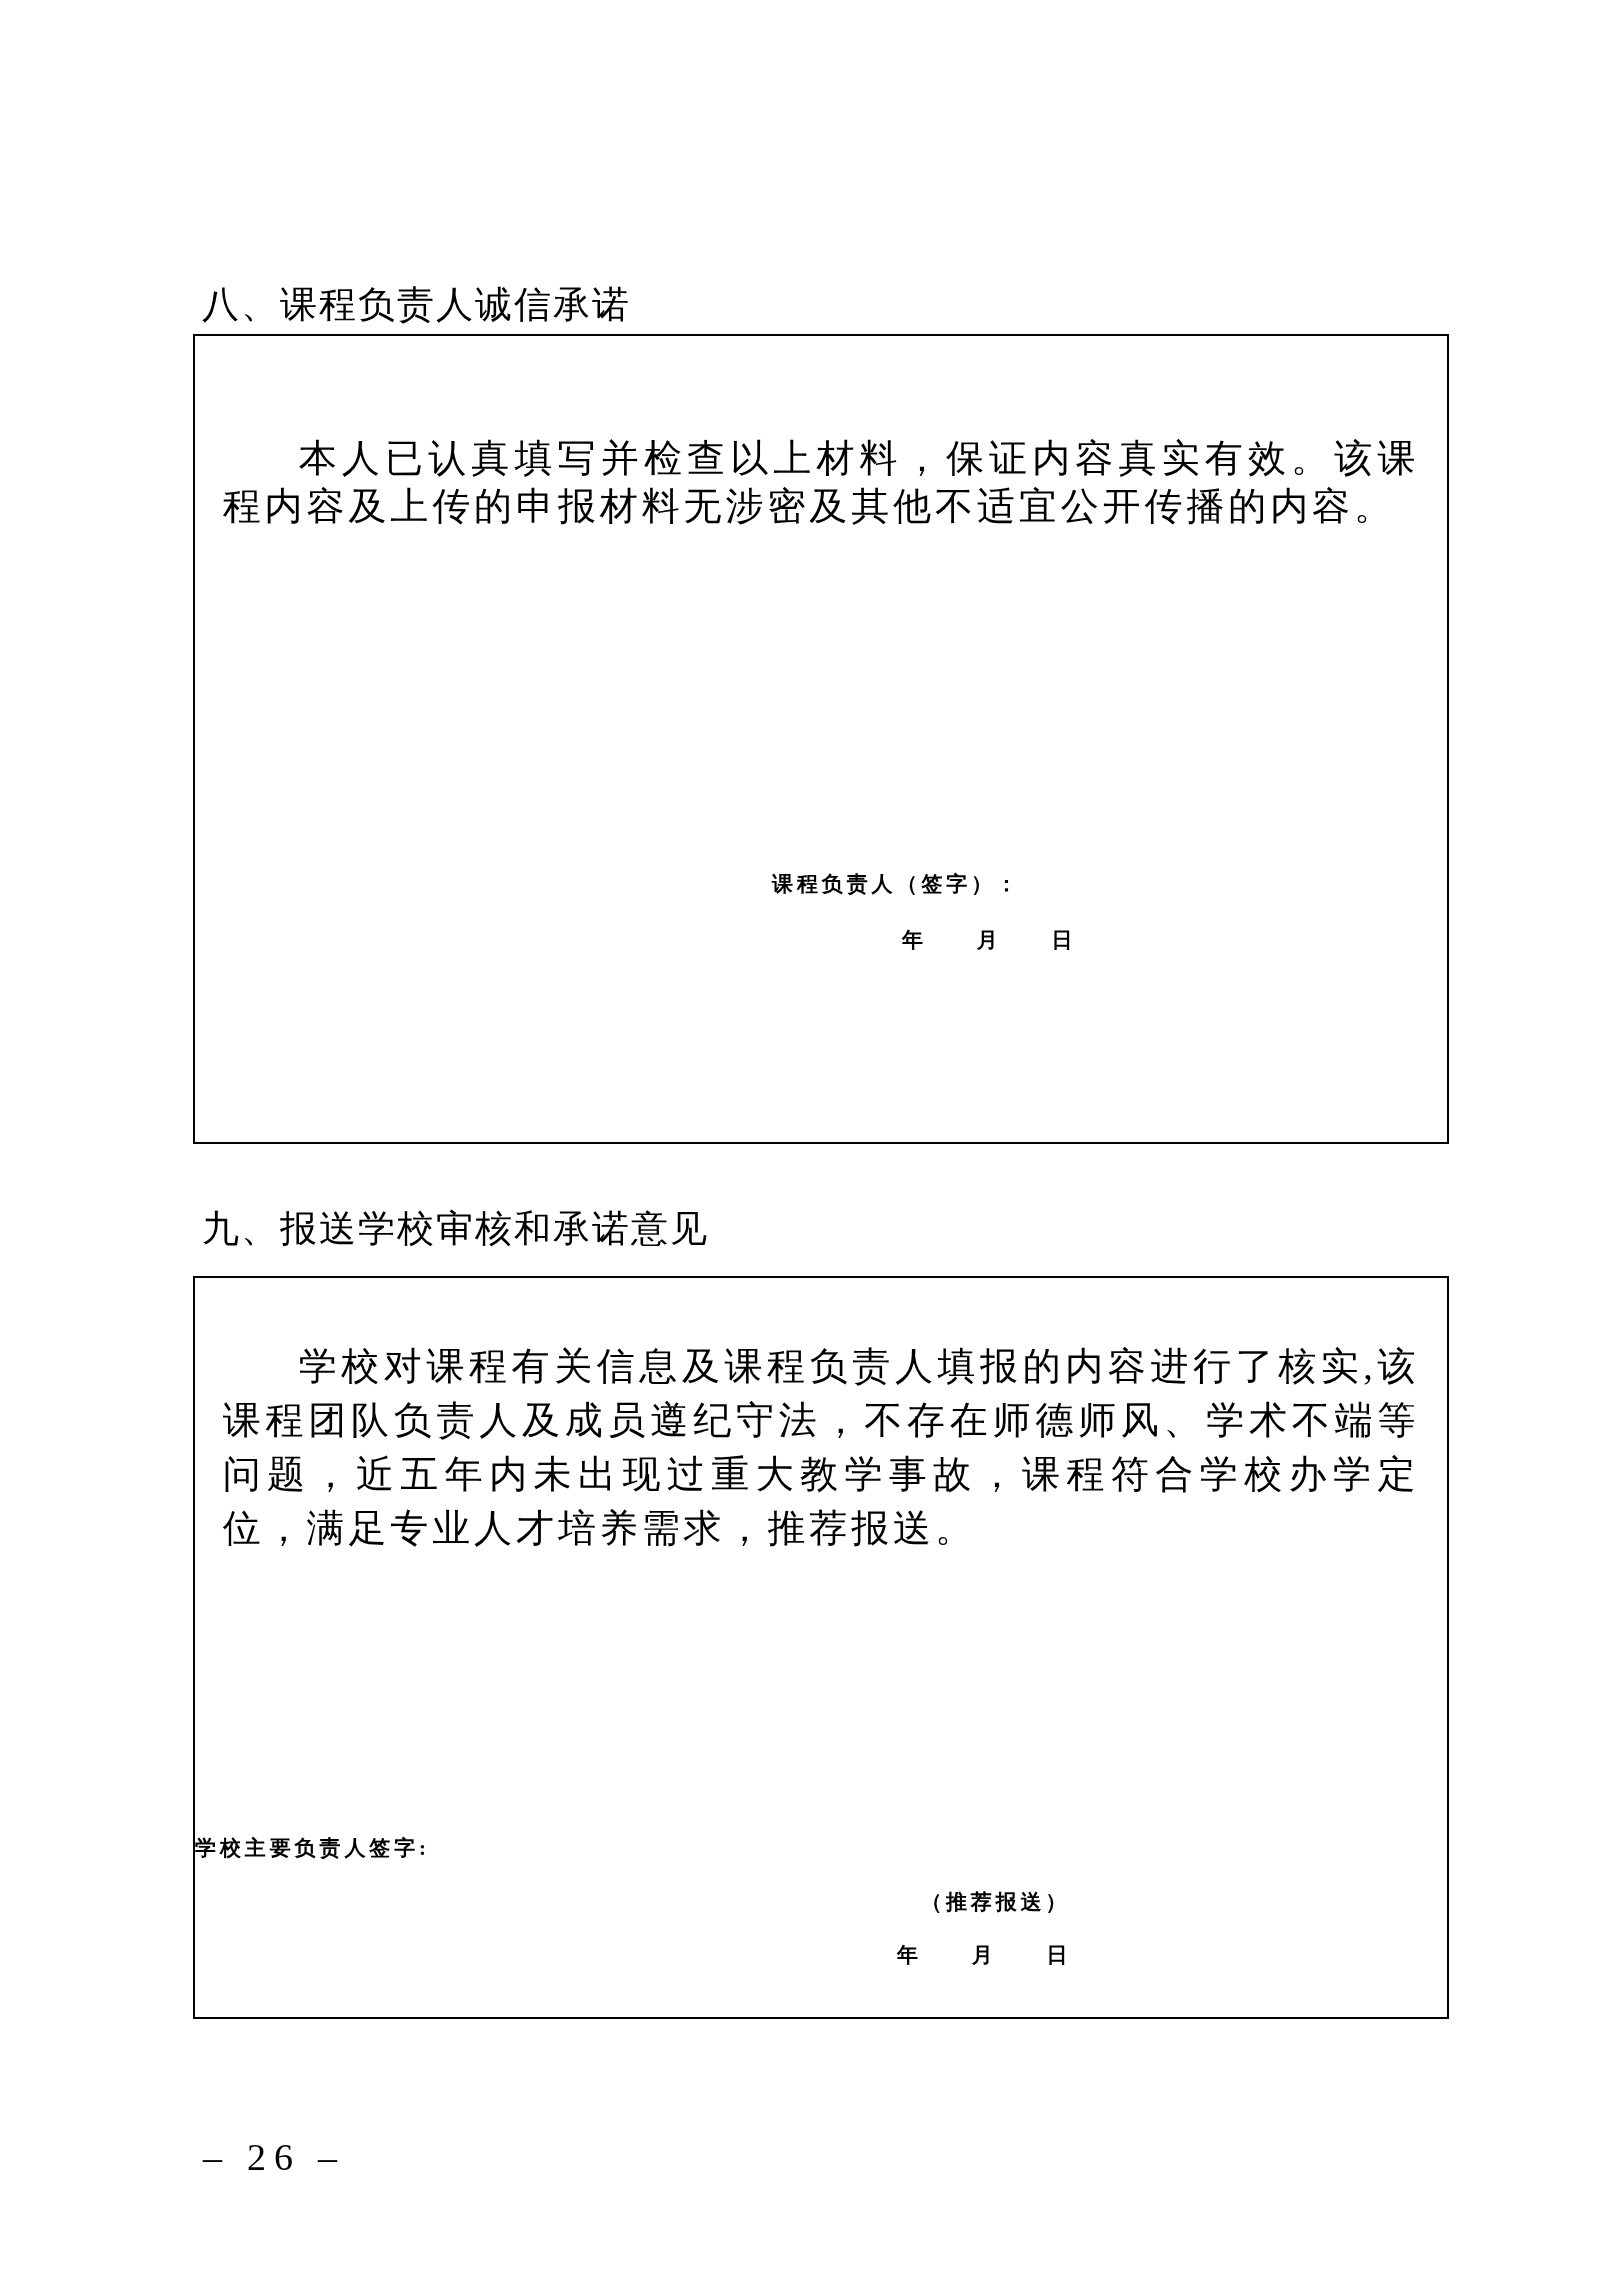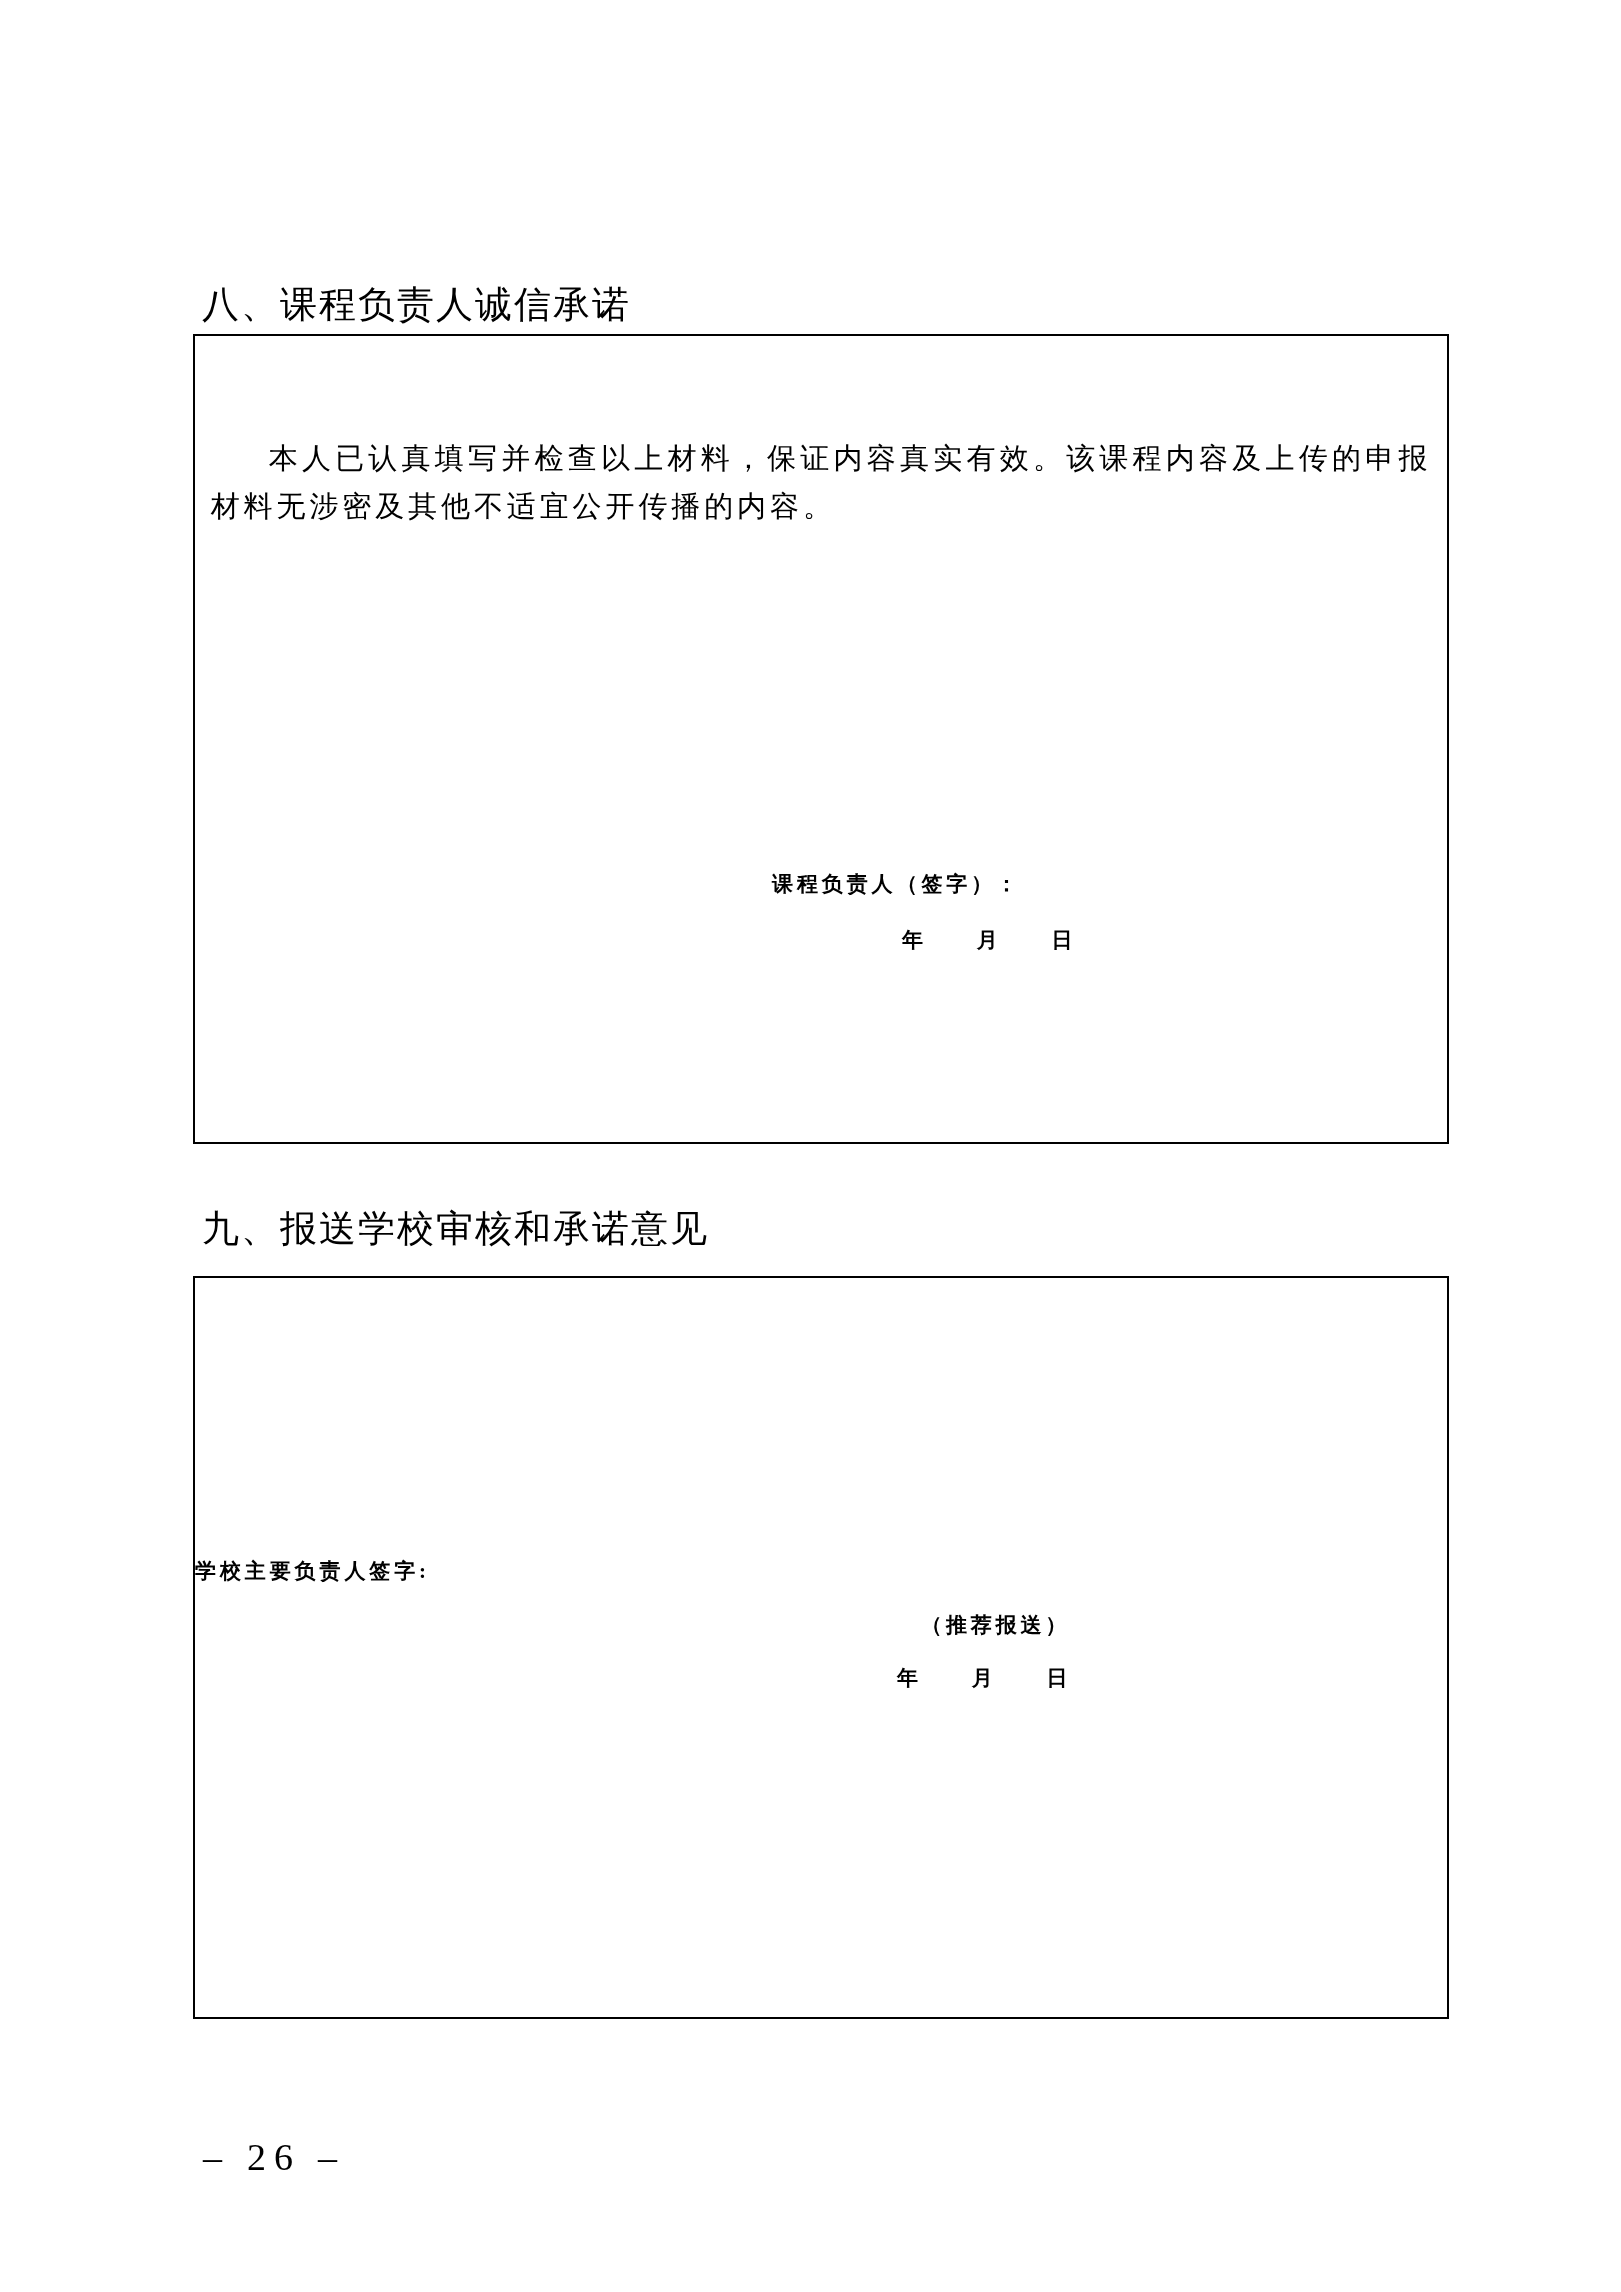--- a/index.html
+++ b/index.html
@@ -34,23 +34,23 @@
     position: absolute;
     left: 193px;
     width: 1256px;
     border: 2px solid #000000;
     box-sizing: border-box;
     background: #ffffff;
   }
   .box8 { top: 334px;  height: 810px; }
   .box9 { top: 1276px; height: 743px; }
   .body-para {
-    margin: 0;
+    margin: 12px;
     padding: 0 15.7px;
-    font-size: 29px;
+    font-size: 38px;
     letter-spacing: 3.9px;
     text-indent: 2em;
     text-align: justify;
     text-justify: inter-ideograph;
     color: #000000;
   }
   .box8 .body-para { margin-top: 98px; line-height: 48px; }
   .box9 .body-para { margin-top: 61px;  line-height: 54px; }
   .sig-block {
     font-size: 21px;
@@ -91,20 +91,21 @@
     <p class="body-para">本人已认真填写并检查以上材料，保证内容真实有效。该课程内容及上传的申报材料无涉密及其他不适宜公开传播的内容。</p>
     <div class="sig-block sig8">
       <div class="sig-line sig-label">课程负责人（签字）：</div>
       <div class="sig-line sig-date">年　　月　　日</div>
     </div>
   </div>
 
   <h2 class="sec-heading h9">九、报送学校审核和承诺意见</h2>
 
   <div class="frame-box box9">
+    <p class="body-para">学校对课程有关信息及课程负责人填报的内容进行了核实,该课程团队负责人及成员遵纪守法，不存在师德师风、学术不端等问题，近五年内未出现过重大教学事故，课程符合学校办学定位，满足专业人才培养需求，推荐报送。</p>
     <div class="sig-block sig9">
       <div class="sig-line sig-label">学校主要负责人签字:</div>
       <div class="sig-line sig-seal">（推荐报送）</div>
       <div class="sig-line sig-date">年　　月　　日</div>
     </div>
   </div>
 
   <div class="page-number">– 26 –</div>
 
 </div>

